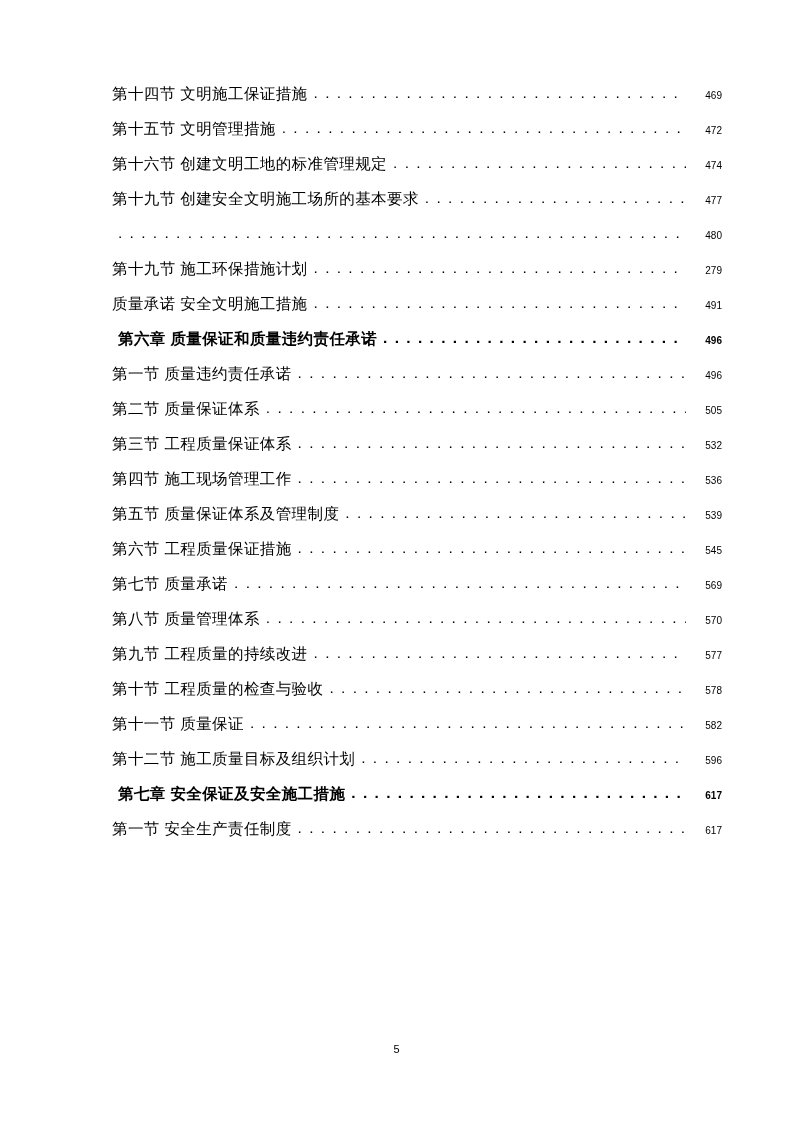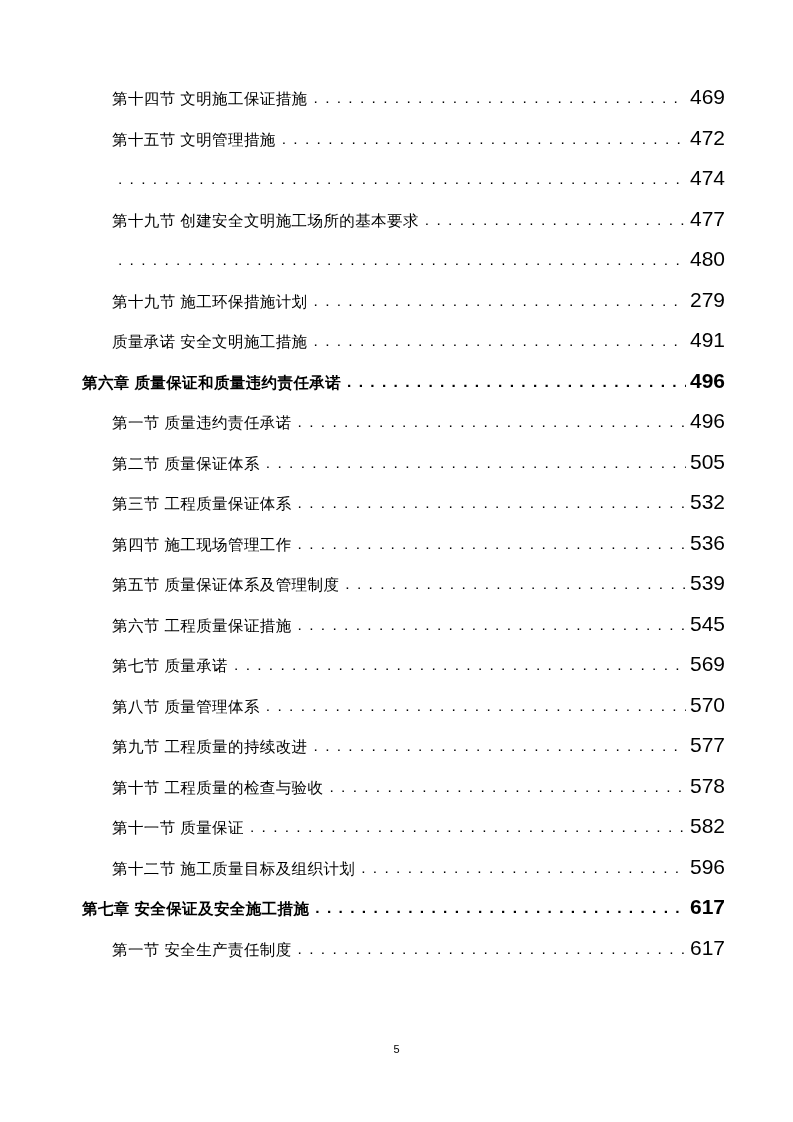--- a/index.html
+++ b/index.html
@@ -28,20 +28,21 @@
     display: flex;
     align-items: baseline;
     font-size: 15.5px;
     line-height: 1;
     margin-bottom: 19.5px;
     white-space: nowrap;
   }
   .toc-entry.level-1 {
     padding-left: 0px;
     font-weight: bold;
+    margin-left: 36px;
   }
   .toc-entry.level-2 {
     padding-left: 30px;
   }
   .toc-title {
     letter-spacing: 0.4px;
   }
   .toc-dots {
     flex: 1 1 auto;
     overflow: hidden;
@@ -50,21 +51,21 @@
     font-size: 15.5px;
     letter-spacing: 1.5px;
     color: #000;
     position: relative;
     top: -1px;
   }
   .toc-page {
     flex: 0 0 auto;
     width: 32px;
     text-align: right;
-    font-size: 21px;
+    font-size: 10px;
     font-weight: normal;
   }
   .toc-entry.level-1 .toc-page {
     font-weight: bold;
   }
   .page-number {
     position: absolute;
     left: 0;
     right: 0;
     top: 1043px;
@@ -82,20 +83,21 @@
         <span class="toc-title">第十四节  文明施工保证措施</span>
         <span class="toc-dots">. . . . . . . . . . . . . . . . . . . . . . . . . . . . . . . . . . . . . . . . . . . . . . . . . . . . . . . . . . . . . . . . . . . . . . . . . . . . . . . . . . . . . . . . . </span>
         <span class="toc-page">469</span>
       </div>
       <div class="toc-entry level-2">
         <span class="toc-title">第十五节  文明管理措施</span>
         <span class="toc-dots">. . . . . . . . . . . . . . . . . . . . . . . . . . . . . . . . . . . . . . . . . . . . . . . . . . . . . . . . . . . . . . . . . . . . . . . . . . . . . . . . . . . . . . . . . </span>
         <span class="toc-page">472</span>
       </div>
       <div class="toc-entry level-2">
+        <span class="toc-title">第十六节  创建文明工地的标准管理规定</span>
         <span class="toc-dots">. . . . . . . . . . . . . . . . . . . . . . . . . . . . . . . . . . . . . . . . . . . . . . . . . . . . . . . . . . . . . . . . . . . . . . . . . . . . . . . . . . . . . . . . . </span>
         <span class="toc-page">474</span>
       </div>
       <div class="toc-entry level-2">
         <span class="toc-title">第十九节  创建安全文明施工场所的基本要求</span>
         <span class="toc-dots">. . . . . . . . . . . . . . . . . . . . . . . . . . . . . . . . . . . . . . . . . . . . . . . . . . . . . . . . . . . . . . . . . . . . . . . . . . . . . . . . . . . . . . . . . </span>
         <span class="toc-page">477</span>
       </div>
       <div class="toc-entry level-2">
         <span class="toc-dots">. . . . . . . . . . . . . . . . . . . . . . . . . . . . . . . . . . . . . . . . . . . . . . . . . . . . . . . . . . . . . . . . . . . . . . . . . . . . . . . . . . . . . . . . . </span>

